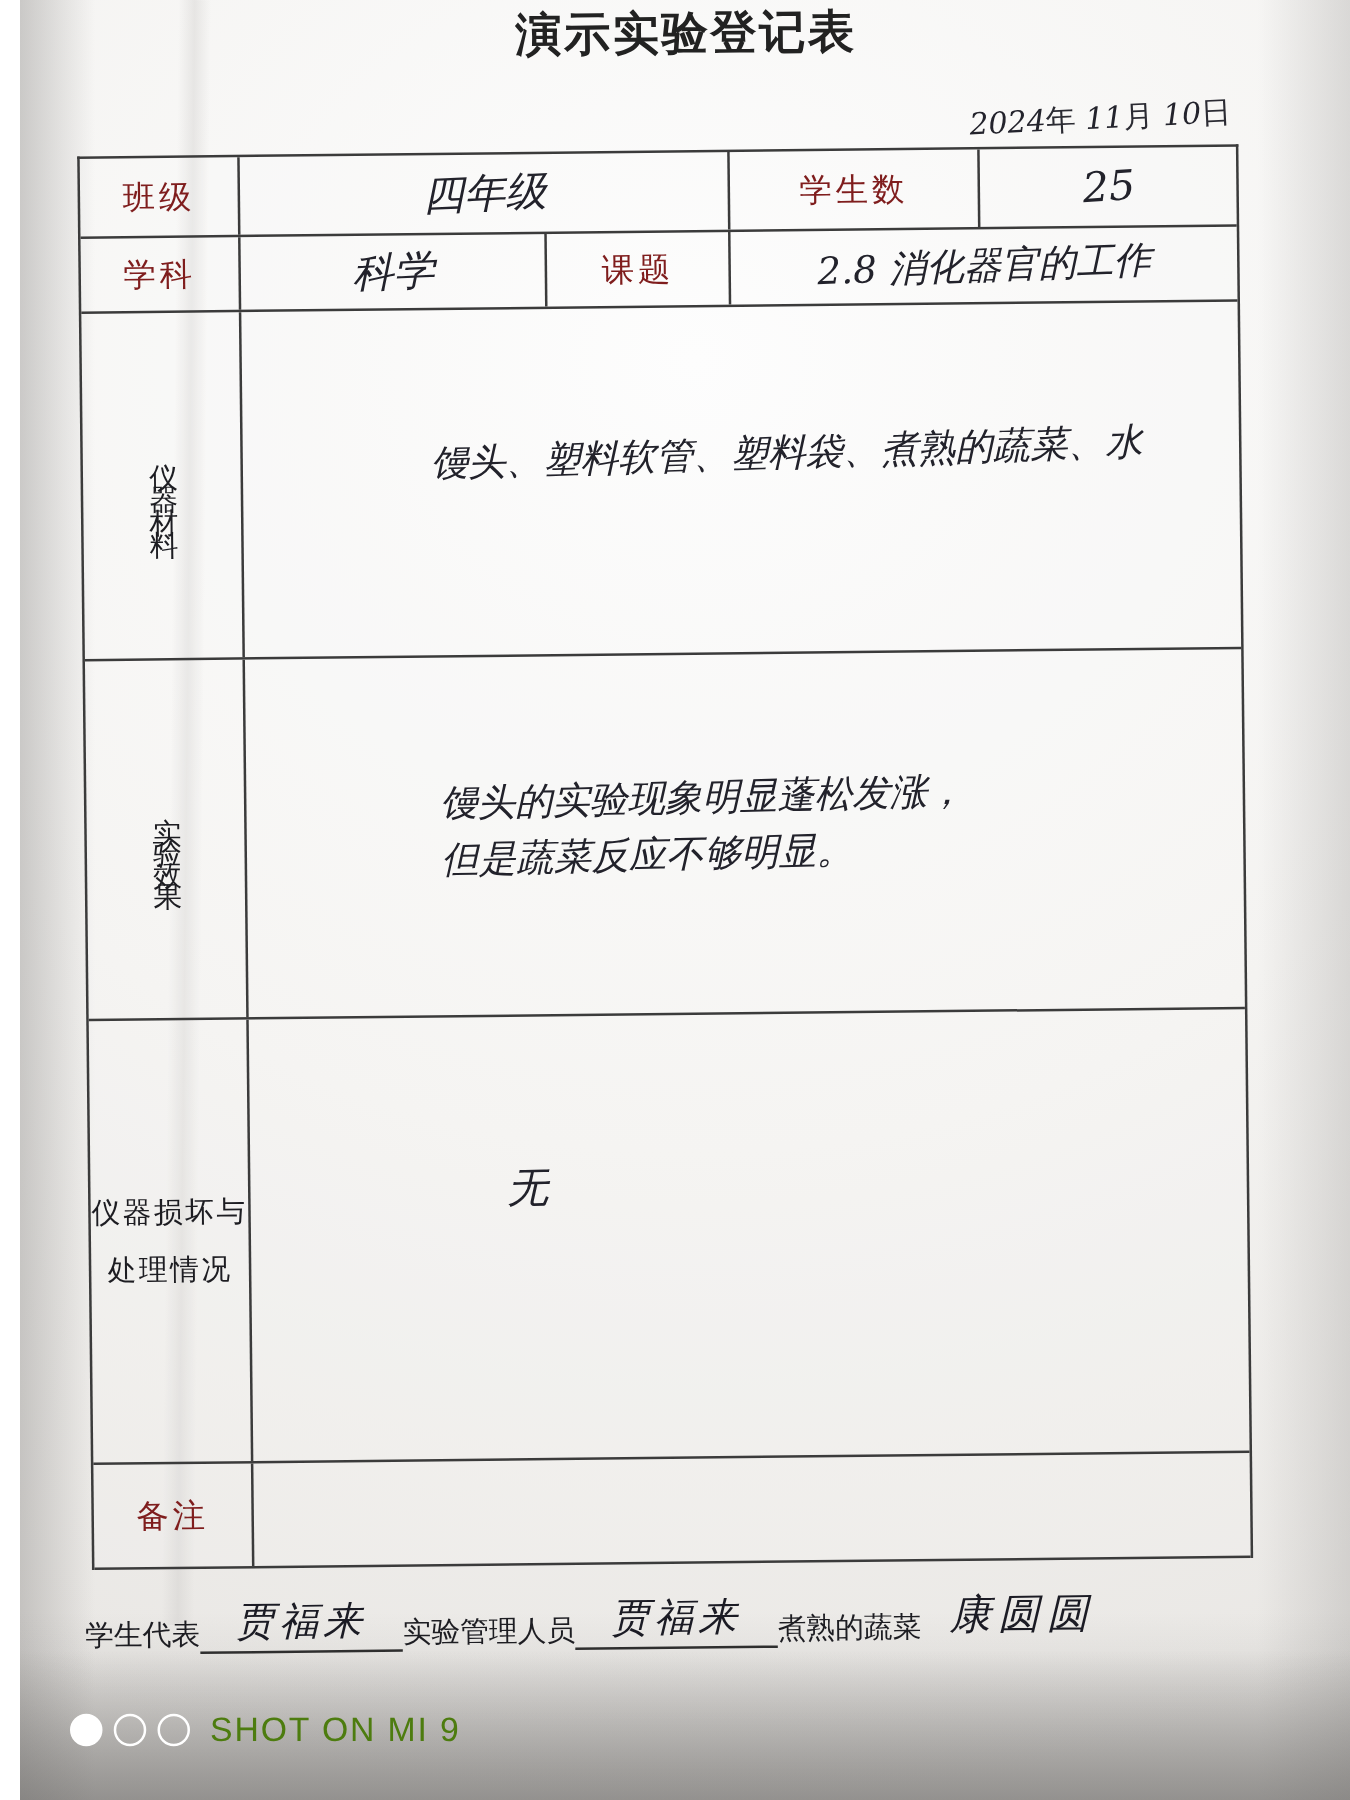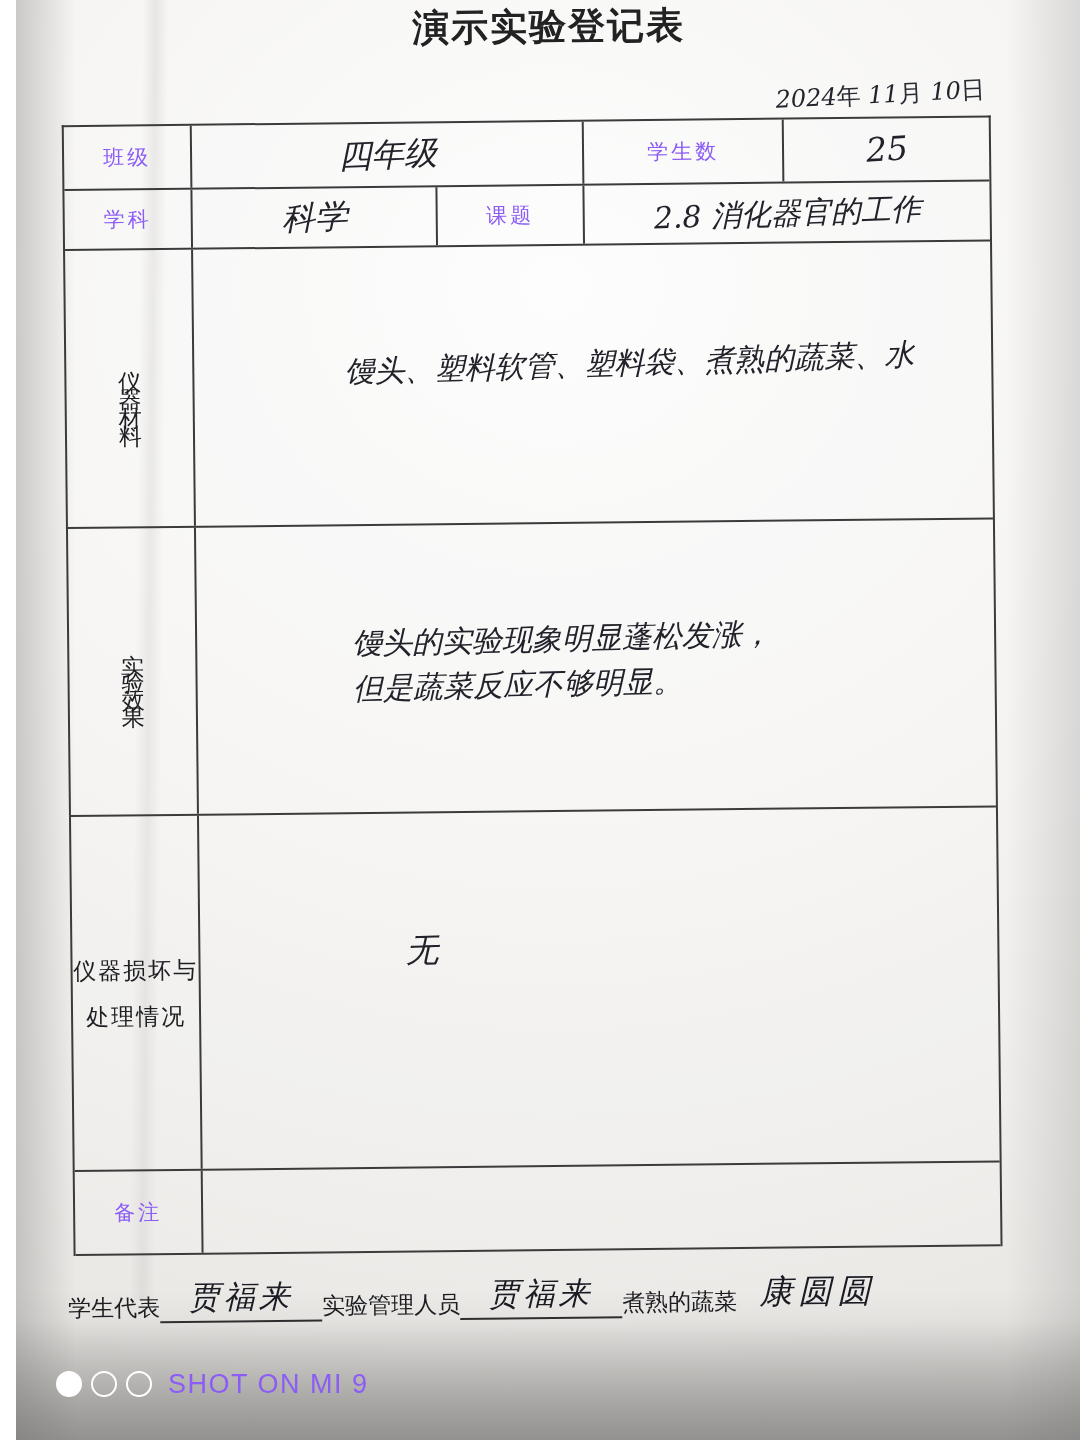--- a/index.html
+++ b/index.html
@@ -102,22 +102,22 @@
     border-right: 2px solid #3b3b3b;
     display: flex;
     align-items: center;
     justify-content: center;
     position: relative;
   }
   .cell:last-child { border-right: none; }
 
   .label {
     font-family: Liberation Sans, sans-serif;
-    font-size: 21px;
-    color: #8b5cf6;
+    font-size: 26px;
+    color: #7f1d1d;
     letter-spacing: 3px;
   }
   .label-v {
     font-family: "DejaVu Sans", sans-serif;
     font-size: 23px;
     color: #1d1d22;
     writing-mode: vertical-rl;
     text-orientation: upright;
     letter-spacing: 18px;
     line-height: 1.2;
@@ -226,21 +226,21 @@
     gap: 16px;
   }
   .dots { display: flex; align-items: center; gap: 9px; }
   .dot {
     width: 26px; height: 26px; border-radius: 50%;
     border: 2px solid #ffffff;
     box-sizing: border-box;
   }
   .dot.filled { background: #ffffff; }
   .wm-text {
-    color: #8b5cf6;
+    color: #4d7c0f;
     font-family: "Liberation Sans", sans-serif;
     letter-spacing: 1.5px;
   }
   .wm-1 { font-size: 27px; font-weight: 400; line-height: 1.05; }
   .wm-2 { font-size: 23px; font-weight: 300; line-height: 1.25; }
 
   .bottom-dark {
     position: absolute;
     left: 0; bottom: 0; width: 100%; height: 120px;
     background: linear-gradient(0deg, rgba(105,103,101,0.55), rgba(105,103,101,0));

